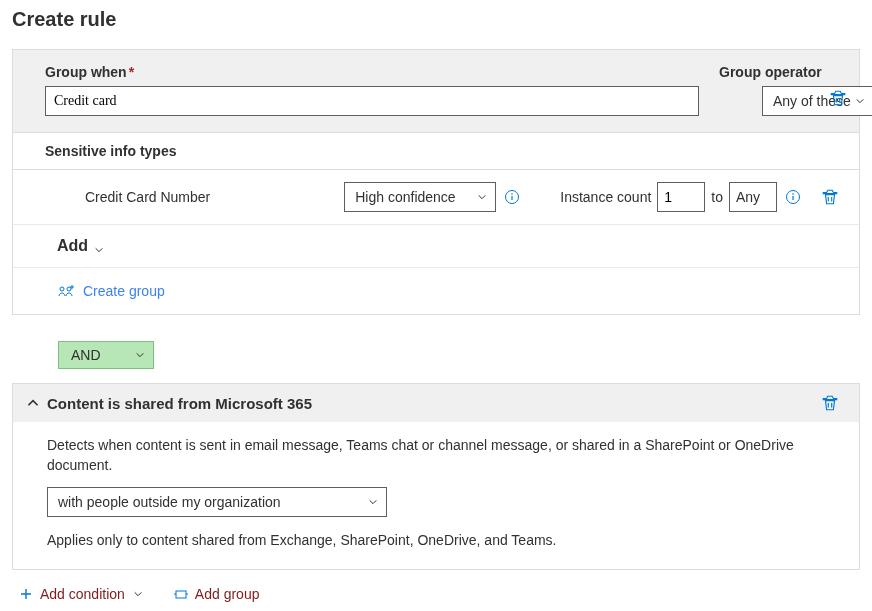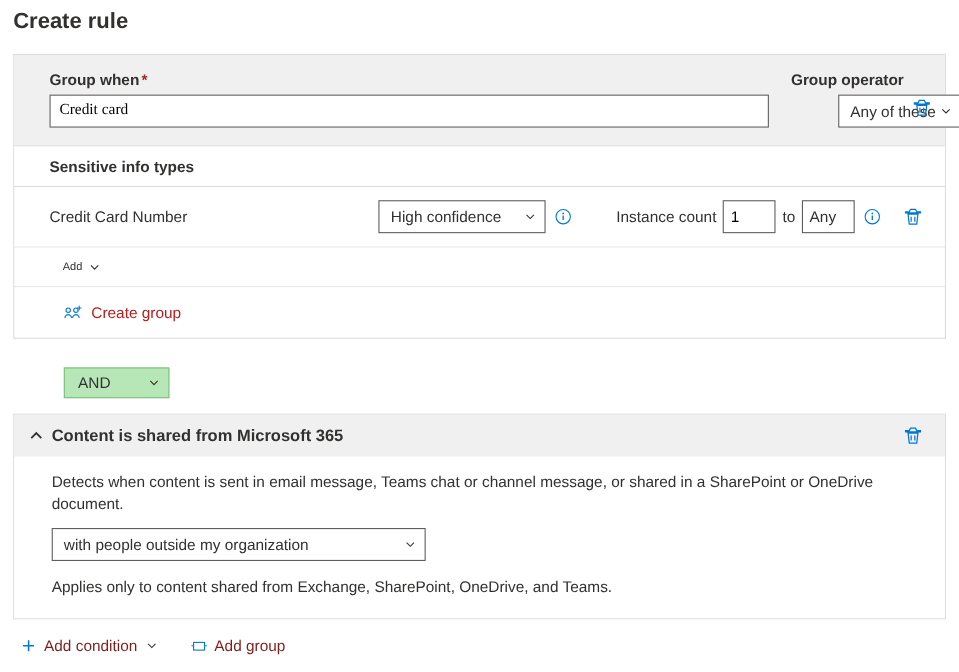--- a/index.html
+++ b/index.html
@@ -86,41 +86,42 @@
     padding: 10px 20px 10px 32px;
     border-top:1px solid #dcdcdc;
     border-bottom:1px solid #dcdcdc;
   }
   .sit-row {
     display:flex;
     align-items:center;
     padding: 12px 20px 12px 32px;
     border-bottom:1px solid #eaeaea;
   }
-  .sit-name { flex:1; }
+  .sit-name { flex:1;margin-left:40px; }
   .info-ic {
     width:16px;height:16px;color:#0078d4;margin-left:8px;display:inline-flex;
   }
   .inst-lbl { margin-left: 40px; margin-right:6px; font-size:14px;}
   .mini-input {
     width:48px;height:30px;border:1px solid #605e5c;padding:0 6px;font-size:14px;font-family:inherit;
   }
   .to-lbl {margin:0 6px;font-size:14px;}
   .add-row {
     display:flex;align-items:flex-end;
     padding: 12px 20px 12px 44px;
-    font-size:10px;
+    font-size:16px;
     cursor:pointer;
     border-bottom:1px solid #eaeaea;
+    font-weight:bold;
   }
   .create-row {
     display:flex;align-items:center;
     padding: 14px 20px 14px 44px;
     font-size:14px;
-    color:#b91c1c;
+    color:#3b82f6;
     cursor:pointer;
   }
   .cg-ic{width:18px;height:18px;margin-right:8px;display:inline-flex;}
   .and-pill-row { padding: 14px 0 14px 34px; }
   .and-pill {
     display:inline-flex;align-items:center;justify-content:space-between;
     background:#b7e6b7;border:1px solid #7fbf7f;
     height:28px;width:96px;padding:0 8px 0 12px;
     font-size:14px;cursor:pointer;margin-left:12px;
   }

